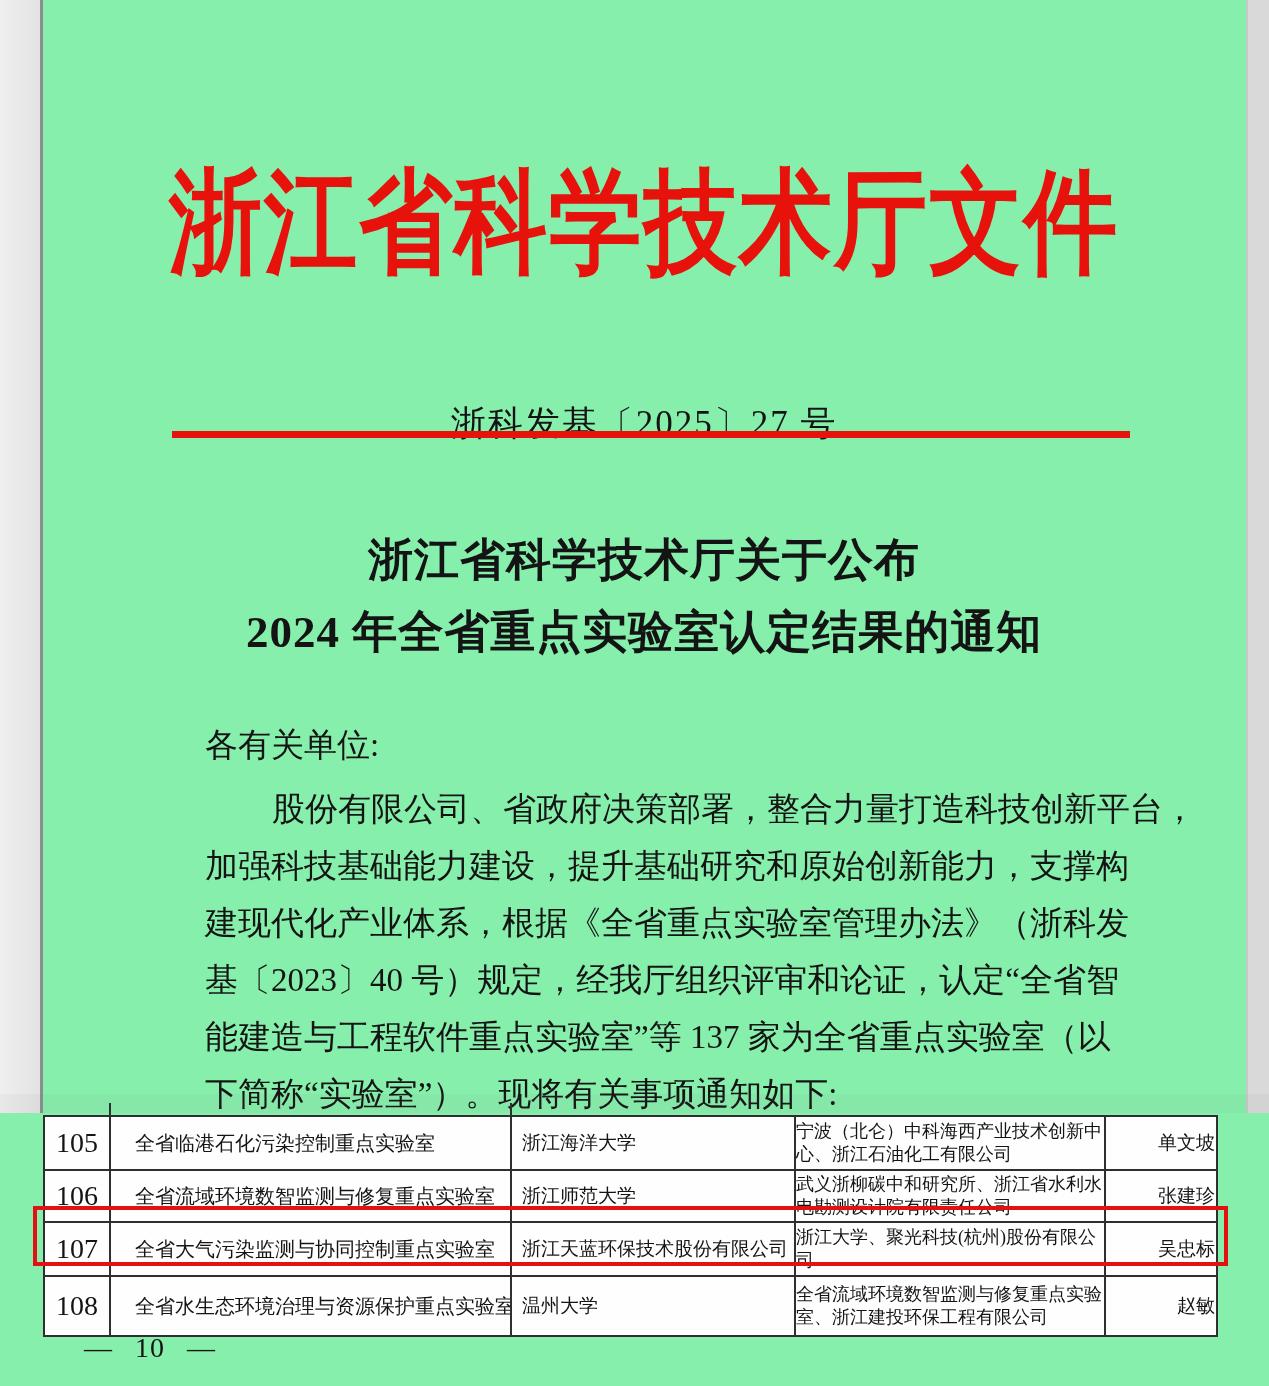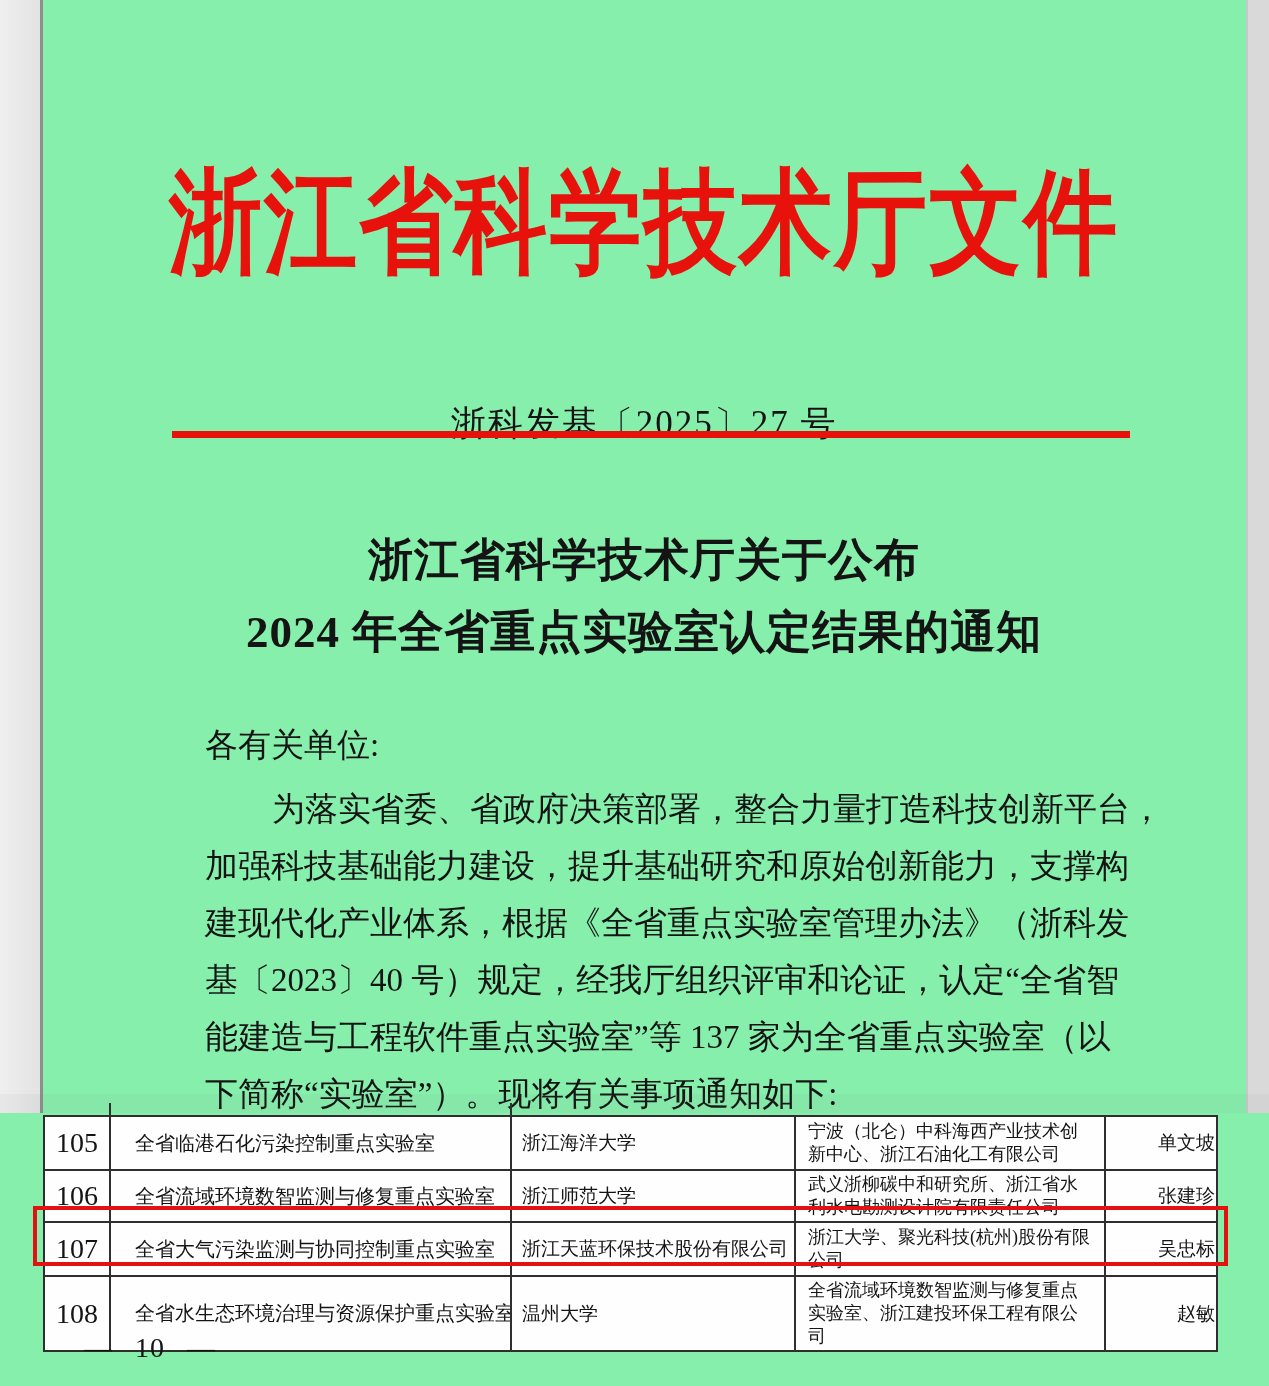--- a/index.html
+++ b/index.html
@@ -74,21 +74,21 @@
     font-size:19px;color:#141414;overflow:hidden;
     background:#fefefe;
   }
   .results-table tr.r105 td{height:48px;}
   .results-table tr.r106 td{height:46px;}
   .results-table tr.r107 td{height:48px;}
   .results-table tr.r108 td{height:54px;}
   .results-table td.c-no{text-align:center;font-size:28px;}
   .results-table td.c-lab{padding-left:24px;white-space:nowrap;font-size:20px;}
   .results-table td.c-inst{padding-left:10px;white-space:nowrap;}
-  .results-table td.c-partner{padding:2px 12px;font-size:18px;line-height:23px;}
+  .results-table td.c-partner{padding:2px 0;font-size:18px;line-height:23px;}
   .results-table td.c-dir{text-align:right;}
   .stub{
     width:2px;height:12px;background:#2f2f2f;top:1103px;
   }
   .stub-1{left:109px;}
   .stub-2{left:510px;}
   .highlight-box{
     left:33px;top:1206px;width:1187px;height:52px;
     border:4px solid #e21212;background:transparent;
   }
@@ -112,21 +112,21 @@
   <div class="abs doc-number">浙科发基〔2025〕27 号</div>
 
   <div class="abs red-rule"></div>
 
   <div class="abs notice-title notice-1">浙江省科学技术厅关于公布</div>
   <div class="abs notice-title notice-2">2024 年全省重点实验室认定结果的通知</div>
 
   <div class="abs salutation">各有关单位:</div>
 
   <div class="abs body-par">
-    <div class="body-line indent">为落实省委、省政府决策部署，整合力量打造科技创新平台，</div>
+    <div class="body-line indent">股份有限公司、省政府决策部署，整合力量打造科技创新平台，</div>
     <div class="body-line">加强科技基础能力建设，提升基础研究和原始创新能力，支撑构</div>
     <div class="body-line">建现代化产业体系，根据《全省重点实验室管理办法》（浙科发</div>
     <div class="body-line">基〔2023〕40 号）规定，经我厅组织评审和论证，认定“全省智</div>
     <div class="body-line">能建造与工程软件重点实验室”等 137 家为全省重点实验室（以</div>
     <div class="body-line loose">下简称“实验室”）。现将有关事项通知如下:</div>
   </div>
 
   <div class="abs seam"></div>
 
   <div class="abs stub stub-1"></div>

